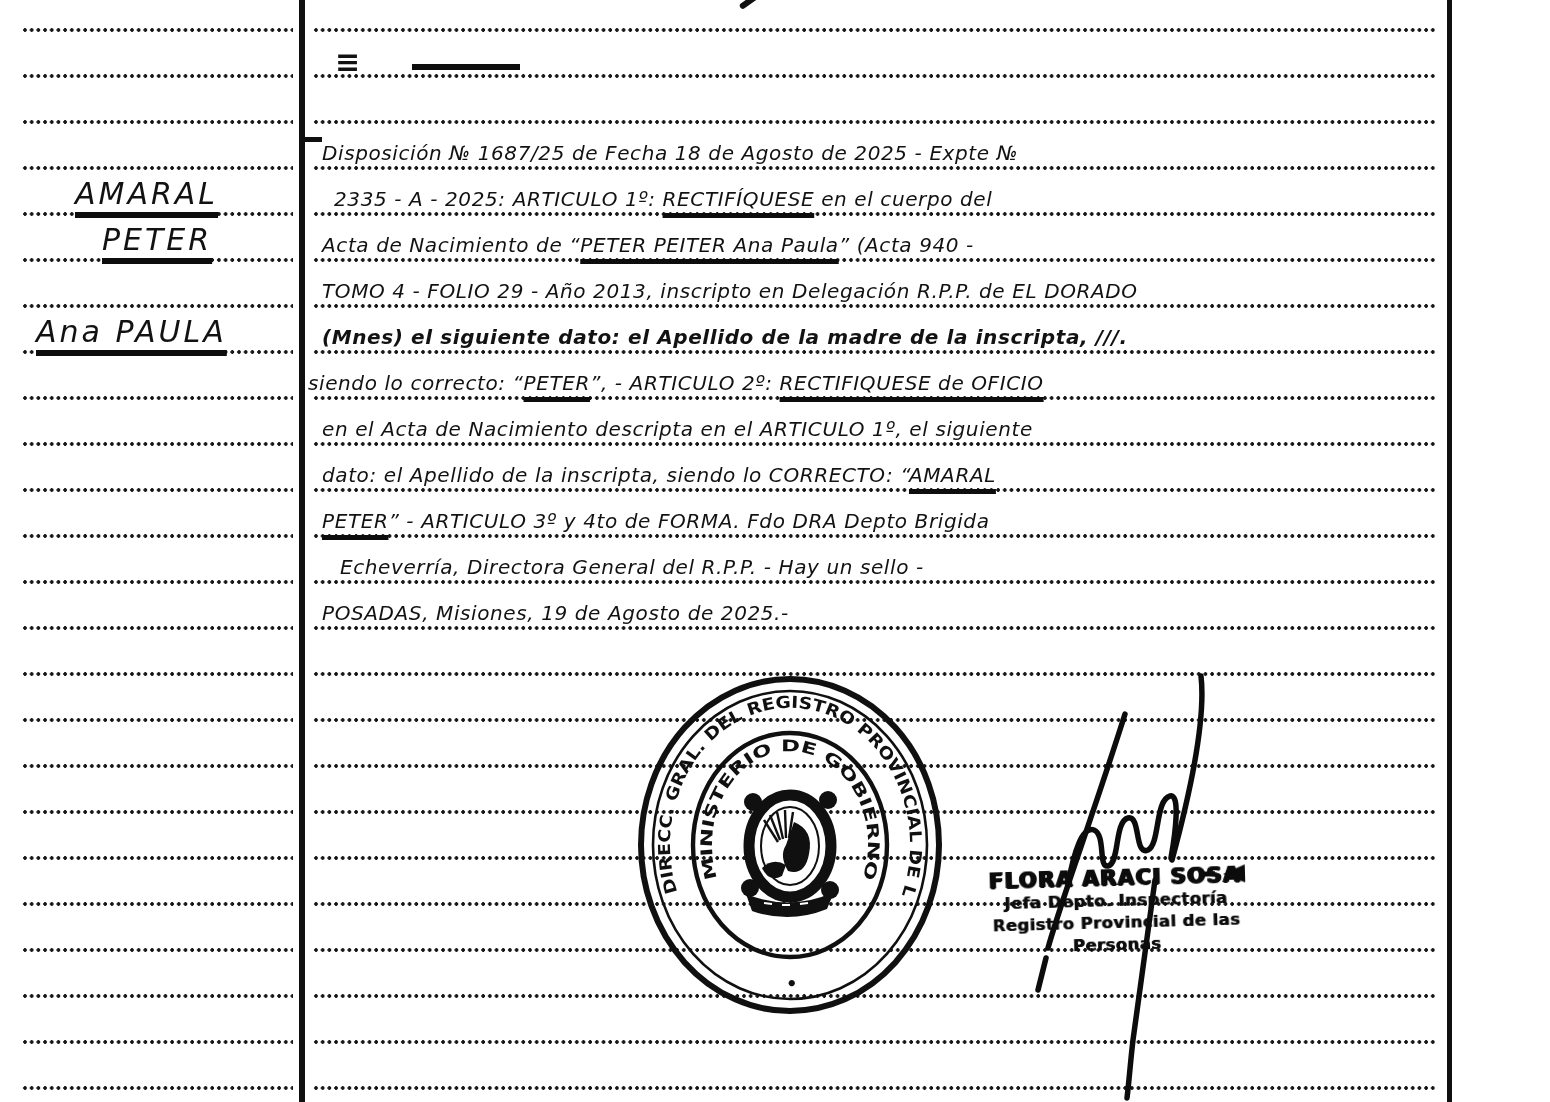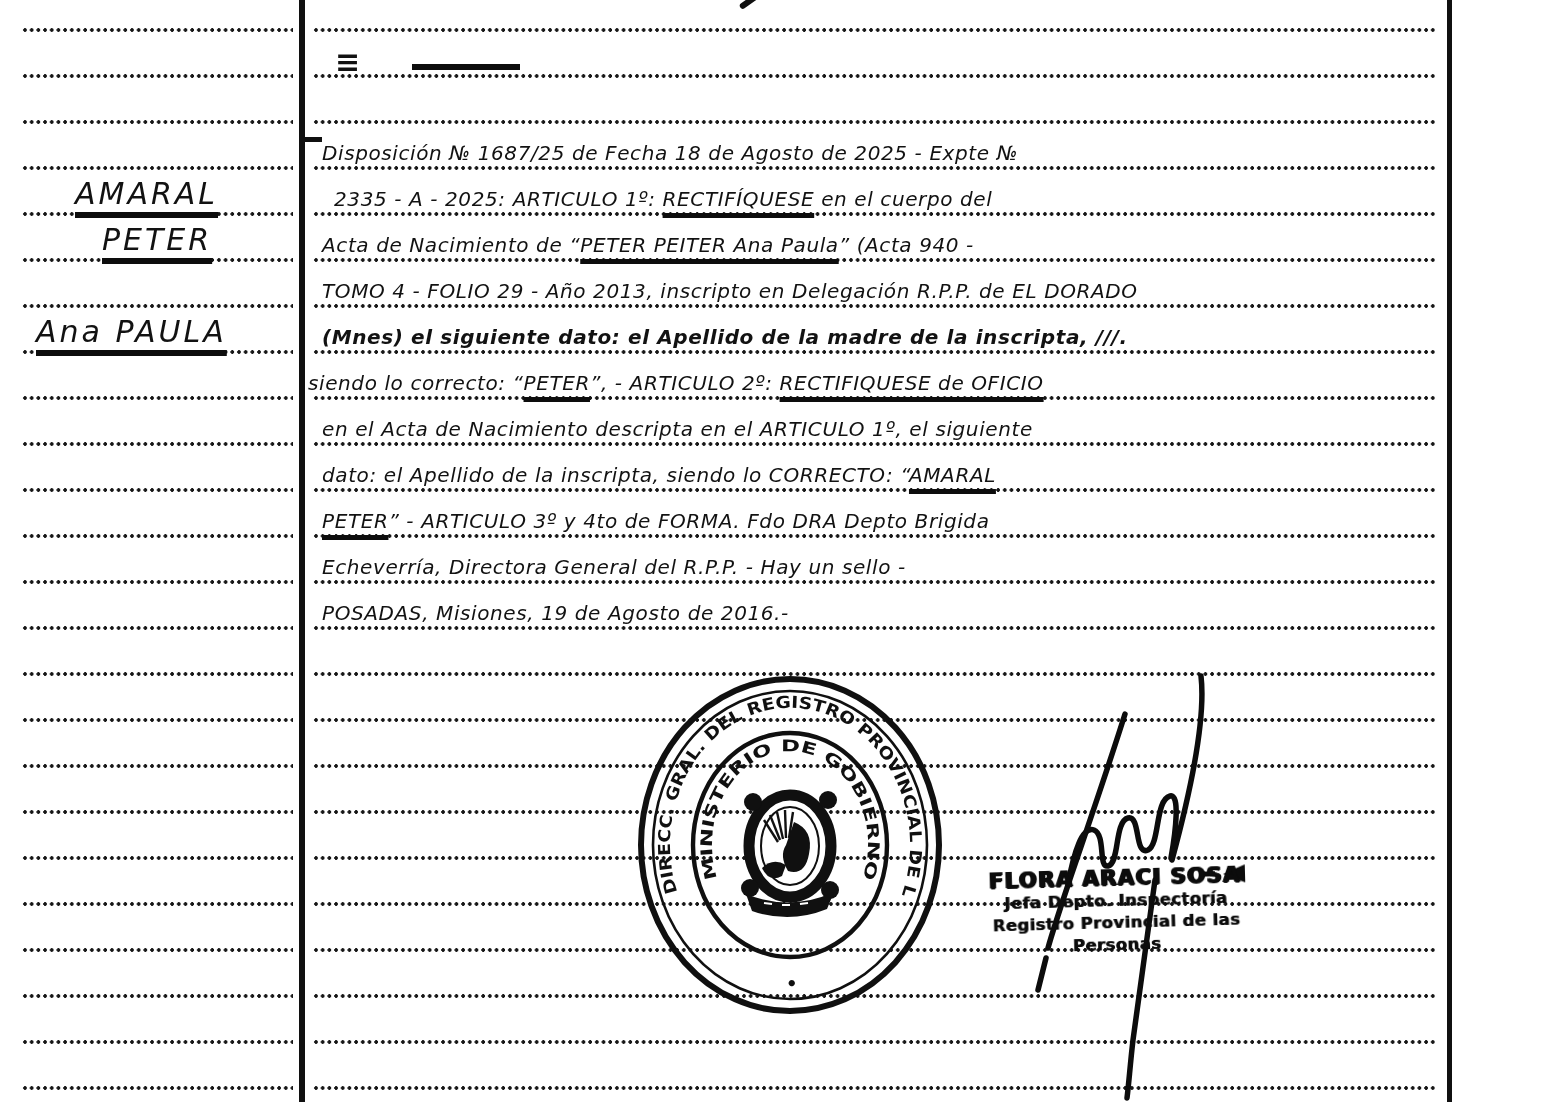--- a/index.html
+++ b/index.html
@@ -76,22 +76,22 @@
   <div id="body-text">
       <div class="hw hline" style="left: 322px; top: 132px;"><span>Disposición № 1687/25 de Fecha 18 de Agosto de 2025 - Expte №</span></div>
       <div class="hw hline" style="left: 334px; top: 178px;"><span>2335 - A - 2025: ARTICULO 1º: </span><span class="u">RECTIFÍQUESE</span><span> en el cuerpo del</span></div>
       <div class="hw hline" style="left: 322px; top: 224px;"><span>Acta de Nacimiento de “</span><span class="u">PETER PEITER Ana Paula</span><span>” (Acta 940 -</span></div>
       <div class="hw hline" style="left: 322px; top: 270px;"><span>TOMO 4 - FOLIO 29 - Año 2013, inscripto en Delegación R.P.P. de EL DORADO</span></div>
       <div class="hw hline" style="left: 322px; top: 316px; font-weight: bold;"><span>(Mnes) el siguiente dato: el Apellido de la madre de la inscripta, ///.</span></div>
       <div class="hw hline" style="left: 308px; top: 362px;"><span>siendo lo correcto: “</span><span class="u">PETER</span><span>”, - ARTICULO 2º: </span><span class="u">RECTIFIQUESE de OFICIO</span></div>
       <div class="hw hline" style="left: 322px; top: 408px;"><span>en el Acta de Nacimiento descripta en el ARTICULO 1º, el siguiente</span></div>
       <div class="hw hline" style="left: 322px; top: 454px;"><span>dato: el Apellido de la inscripta, siendo lo CORRECTO: “</span><span class="u">AMARAL</span></div>
       <div class="hw hline" style="left: 322px; top: 500px;"><span class="u">PETER</span><span>” - ARTICULO 3º y 4to de FORMA. Fdo DRA Depto Brigida</span></div>
-      <div class="hw hline" style="left: 322px; top: 546px;"><span>Echeverría, Directora General del R.P.P. - Hay un sello -</span></div>
-      <div class="hw hline" style="left: 322px; top: 592px;"><span>POSADAS, Misiones, 19 de Agosto de 2016.-</span></div>
+      <div class="hw hline" style="left: 340px; top: 546px;"><span>Echeverría, Directora General del R.P.P. - Hay un sello -</span></div>
+      <div class="hw hline" style="left: 322px; top: 592px;"><span>POSADAS, Misiones, 19 de Agosto de 2025.-</span></div>
     </div>
 
   <svg style="position:absolute;left:636px;top:674px;" width="308" height="342" viewBox="0 0 308 342">
     <g fill="none" stroke="#101010">
       <ellipse cx="154" cy="171" rx="149" ry="166" stroke-width="6"></ellipse>
       <ellipse cx="154" cy="171" rx="137" ry="154" stroke-width="2.6"></ellipse>
       <ellipse cx="154" cy="171" rx="97" ry="112" stroke-width="4.4"></ellipse>
     </g>
     <defs>
       <path id="outerArc" d="M 42 220 A 120 137 0 1 1 266 220"></path>

